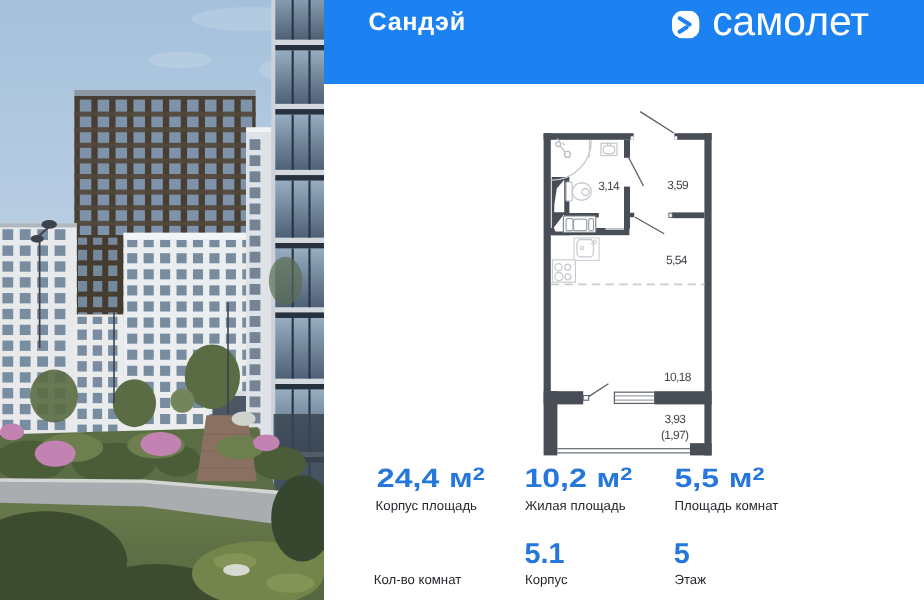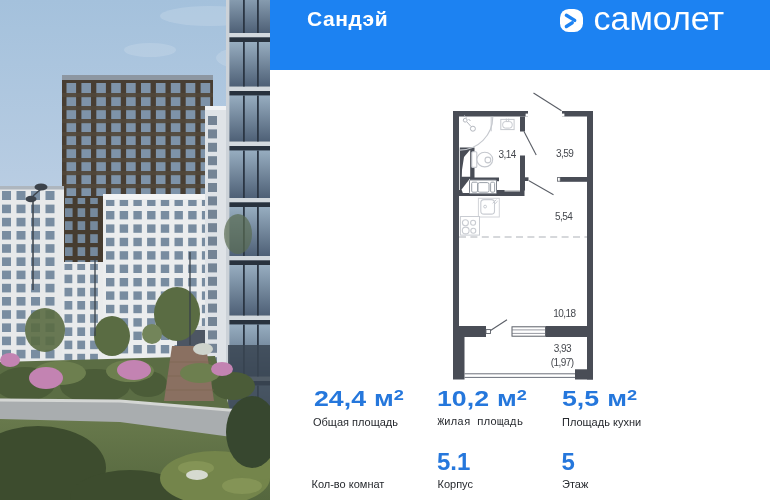--- a/index.html
+++ b/index.html
@@ -392,27 +392,27 @@
 <text x="498.6" y="158.3">3,14</text>
 <text x="556" y="157.2">3,59</text>
 <text x="555" y="220.2">5,54</text>
 <text x="553.3" y="317.3">10,18</text>
 <text x="553.8" y="352.3">3,93</text>
 <text x="550.8" y="365.6">(1,97)</text>
 </g>
 </svg>
 
 <div class="big" style="left:313.5px;top:388px;">24,4<span class="sp"> </span>м<sup>2</sup></div>
-<div class="lbl" style="left:313px;top:416.6px;">Общая площадь</div>
+<div class="lbl" style="left:313px;top:416.6px;">Корпус площадь</div>
 
 <div class="big" style="left:437px;top:388px;">10,2<span class="sp"> </span>м<sup>2</sup></div>
-<div class="lbl" style="left:437.5px;top:416.6px;font-family:Liberation Mono, monospace;">Жилая площадь</div>
+<div class="lbl" style="left:437.5px;top:416.6px;">Жилая площадь</div>
 
 <div class="big" style="left:561.5px;top:388px;">5,5<span class="sp"> </span>м<sup>2</sup></div>
-<div class="lbl" style="left:562px;top:416.6px;">Площадь кухни</div>
+<div class="lbl" style="left:562px;top:416.6px;">Площадь комнат</div>
 
 <div class="lbl" style="left:311.5px;top:479px;">Кол-во комнат</div>
 
 <div class="big2" style="left:437px;top:449.7px;">5.1</div>
 <div class="lbl" style="left:437.5px;top:479px;">Корпус</div>
 
 <div class="big2" style="left:561.5px;top:449.7px;">5</div>
 <div class="lbl" style="left:562px;top:479px;">Этаж</div>
 </div>
 </body></html>

